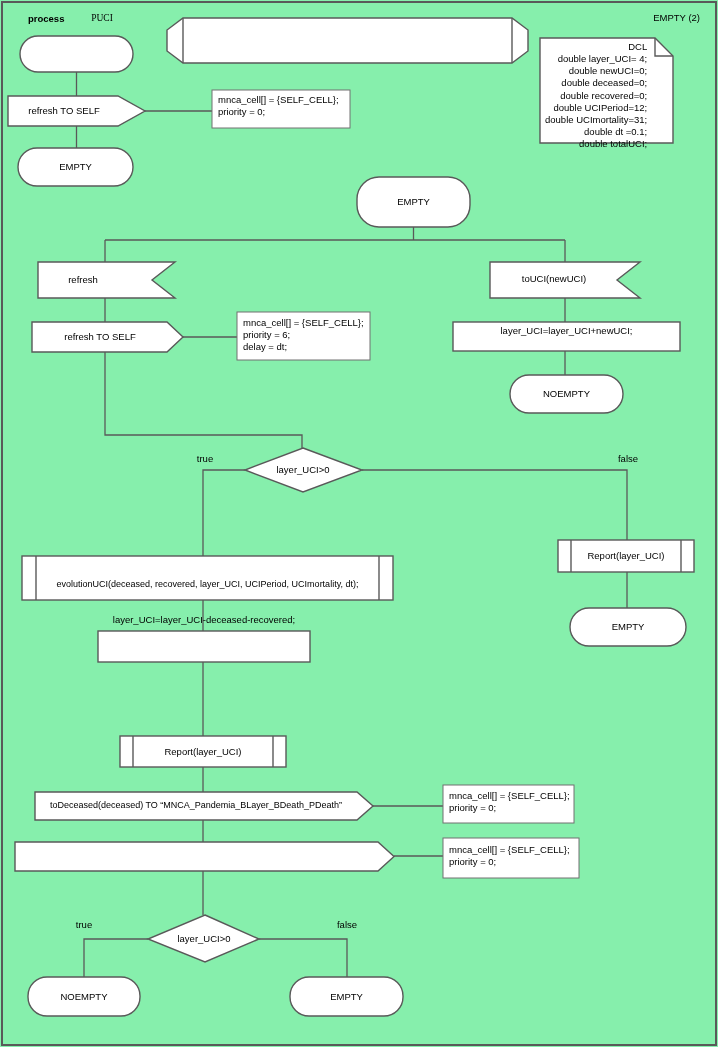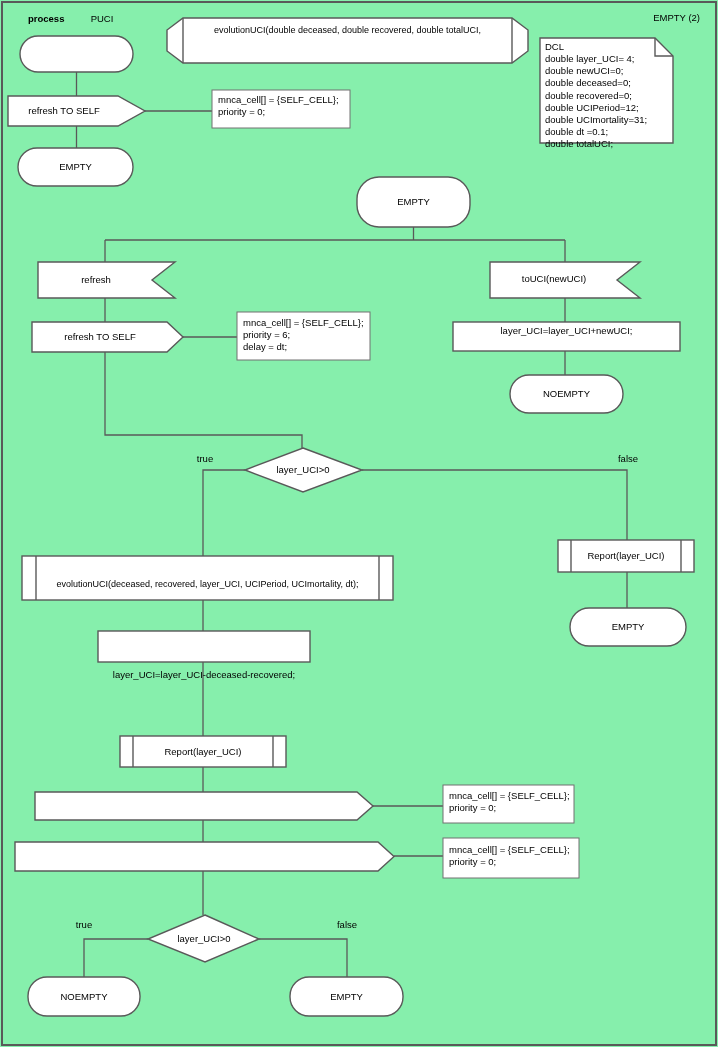--- a/index.html
+++ b/index.html
@@ -121,68 +121,68 @@
 
     <g stroke="#707070" stroke-width="1" fill="#ffffff">
       <rect x="212" y="90" width="138" height="38"></rect>
       <rect x="237" y="312" width="133" height="48"></rect>
       <rect x="443" y="785" width="131" height="38"></rect>
       <rect x="443" y="838" width="136" height="40"></rect>
     </g>
   </svg>
 
   <div class="txt bold" style="left:28px;top:12px;width:50px;height:14px;justify-content:flex-start;">process</div>
-  <div class="txt" style="left:82px;top:12px;width:40px;height:14px;">PUCI</div>
+  <div class="txt" style="left:82px;top:12px;width:40px;height:14px;font-family:Liberation Serif, serif;">PUCI</div>
   <div class="txt" style="left:640px;top:11px;width:60px;height:14px;justify-content:flex-end;">EMPTY (2)</div>
 
   <div class="lines" style="left:183px;top:25px;width:329px;text-align:center;">
-    <div class="sm">evolutionUCI(double deceased, double recovered, double totalUCI,</div>
   </div>
 
-  <div class="lines" style="left:545px;top:41px;">
+  <div class="lines" style="left:545px;top:41px;text-align:right;">
     <div>DCL</div>
     <div>double layer_UCI= 4;</div>
     <div>double newUCI=0;</div>
     <div>double deceased=0;</div>
     <div>double recovered=0;</div>
     <div>double UCIPeriod=12;</div>
     <div>double UCImortality=31;</div>
     <div>double dt =0.1;</div>
     <div>double totalUCI;</div>
   </div>
 
   <div class="txt" style="left:8px;top:96px;width:112px;height:30px;">refresh TO SELF</div>
   <div class="lines" style="left:218px;top:94px;">
     <div>mnca_cell[] = {SELF_CELL};</div>
     <div>priority = 0;</div>
   </div>
   <div class="txt" style="left:18px;top:148px;width:115px;height:38px;">EMPTY</div>
 
   <div class="txt" style="left:357px;top:177px;width:113px;height:50px;">EMPTY</div>
-  <div class="txt" style="left:38px;top:262px;width:116px;height:36px;">refresh</div>
+  <div class="txt" style="left:25px;top:262px;width:116px;height:36px;">refresh</div>
   <div class="txt" style="left:32px;top:322px;width:136px;height:30px;">refresh TO SELF</div>
   <div class="lines" style="left:243px;top:317px;">
     <div>mnca_cell[] = {SELF_CELL};</div>
     <div>priority = 6;</div>
     <div>delay = dt;</div>
   </div>
   <div class="txt" style="left:490px;top:262px;width:128px;height:33px;">toUCI(newUCI)</div>
   <div class="txt" style="left:453px;top:322px;width:227px;height:18px;">layer_UCI=layer_UCI+newUCI;</div>
   <div class="txt" style="left:510px;top:375px;width:113px;height:38px;">NOEMPTY</div>
 
   <div class="txt" style="left:248px;top:459px;width:110px;height:22px;">layer_UCI&gt;0</div>
   <div class="txt" style="left:182px;top:452px;width:46px;height:14px;">true</div>
   <div class="txt" style="left:605px;top:452px;width:46px;height:14px;">false</div>
 
   <div class="txt" style="left:558px;top:540px;width:136px;height:32px;">Report(layer_UCI)</div>
   <div class="txt" style="left:570px;top:608px;width:116px;height:38px;">EMPTY</div>
 
   <div class="txt sm" style="left:36px;top:556px;width:343px;height:44px;margin-top:7px;">evolutionUCI(deceased, recovered, layer_UCI, UCIPeriod, UCImortality, dt);</div>
-  <div class="txt" style="left:98px;top:659px;width:212px;height:31px;">layer_UCI=layer_UCI-deceased-recovered;</div>
+  <div class="txt" style="left:98px;top:604px;width:212px;height:31px;">layer_UCI=layer_UCI-deceased-recovered;</div>
   <div class="txt" style="left:120px;top:736px;width:166px;height:31px;">Report(layer_UCI)</div>
+  <div class="txt sm" style="left:35px;top:792px;width:322px;height:28px;">toDeceased(deceased) TO “MNCA_Pandemia_BLayer_BDeath_PDeath”</div>
   <div class="lines" style="left:449px;top:790px;">
     <div>mnca_cell[] = {SELF_CELL};</div>
     <div>priority = 0;</div>
   </div>
   <div class="lines" style="left:449px;top:844px;">
     <div>mnca_cell[] = {SELF_CELL};</div>
     <div>priority = 0;</div>
   </div>
 
   <div class="txt" style="left:150px;top:928px;width:108px;height:22px;">layer_UCI&gt;0</div>

